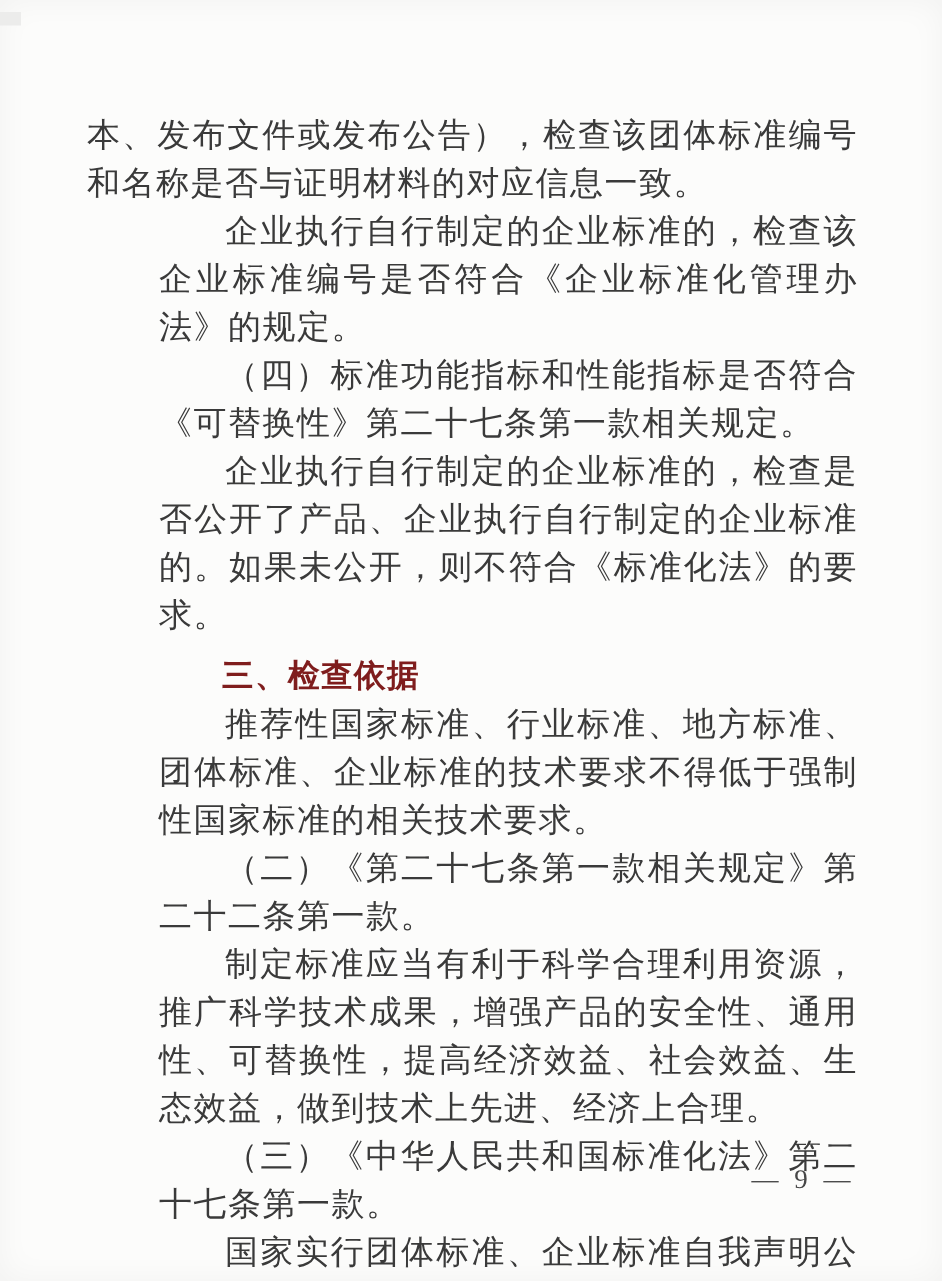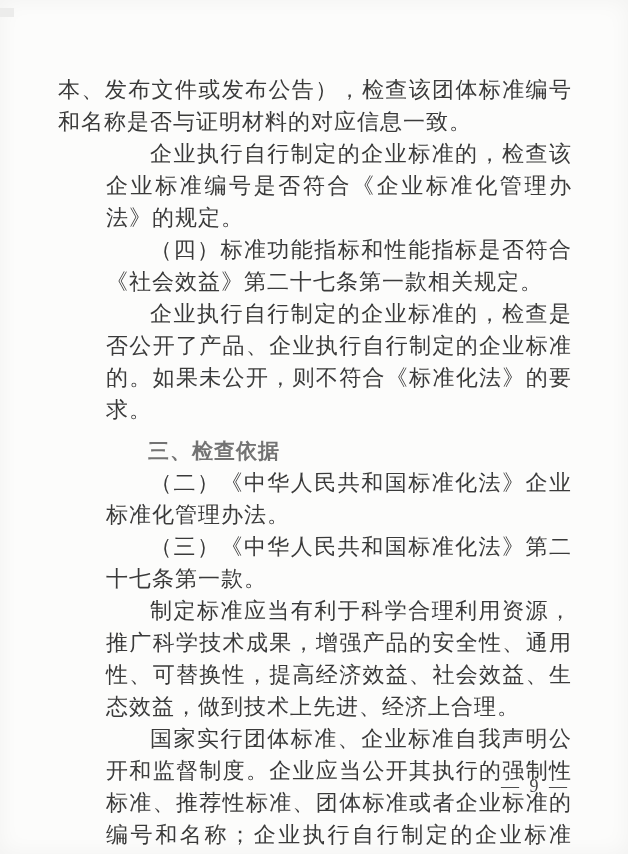--- a/index.html
+++ b/index.html
@@ -36,21 +36,21 @@
     word-break: break-all;
   }
   .para.indent {
     text-indent: 2em;
     margin-left: 48px;
   }
   .para.heading {
     font-family: "Liberation Sans", "DejaVu Sans", sans-serif;
     font-weight: 700;
     font-size: 21px;
-    color: #737373;
+    color: #7f1d1d;
     margin-top: 9px;
     text-align: left;
   }
   .page-number {
     position: absolute;
     top: 776px;
     right: 58px;
     font-size: 18px;
     letter-spacing: 3px;
     color: #474747;
@@ -66,22 +66,23 @@
   }
 </style>
 </head>
 <body>
 
 <div class="page">
   <div class="scan-artifact"></div>
   <div class="text-block">
       <p class="para">本、发布文件或发布公告），检查该团体标准编号和名称是否与证明材料的对应信息一致。</p>
       <p class="para indent">企业执行自行制定的企业标准的，检查该企业标准编号是否符合《企业标准化管理办法》的规定。</p>
-      <p class="para indent">（四）标准功能指标和性能指标是否符合《社会效益》第二十七条第一款相关规定。</p>
+      <p class="para indent">（四）标准功能指标和性能指标是否符合《可替换性》第二十七条第一款相关规定。</p>
       <p class="para indent">企业执行自行制定的企业标准的，检查是否公开了产品、企业执行自行制定的企业标准的。如果未公开，则不符合《标准化法》的要求。</p>
       <p class="para heading indent">三、检查依据</p>
-      <p class="para indent">（二）《中华人民共和国标准化法》企业标准化管理办法。</p>
+      <p class="para indent">推荐性国家标准、行业标准、地方标准、团体标准、企业标准的技术要求不得低于强制性国家标准的相关技术要求。</p>
+      <p class="para indent">（二）《第二十七条第一款相关规定》第二十二条第一款。</p>
+      <p class="para indent">制定标准应当有利于科学合理利用资源，推广科学技术成果，增强产品的安全性、通用性、可替换性，提高经济效益、社会效益、生态效益，做到技术上先进、经济上合理。</p>
       <p class="para indent">（三）《中华人民共和国标准化法》第二十七条第一款。</p>
-      <p class="para indent">制定标准应当有利于科学合理利用资源，推广科学技术成果，增强产品的安全性、通用性、可替换性，提高经济效益、社会效益、生态效益，做到技术上先进、经济上合理。</p>
       <p class="para indent">国家实行团体标准、企业标准自我声明公开和监督制度。企业应当公开其执行的强制性标准、推荐性标准、团体标准或者企业标准的编号和名称；企业执行自行制定的企业标准的，还应当公开产品、服务的功能指标和产品的性能指标。国家鼓励团体标</p>
     </div>
   <div class="page-number">— 9 —</div>
 </div>
 
 </body></html>

